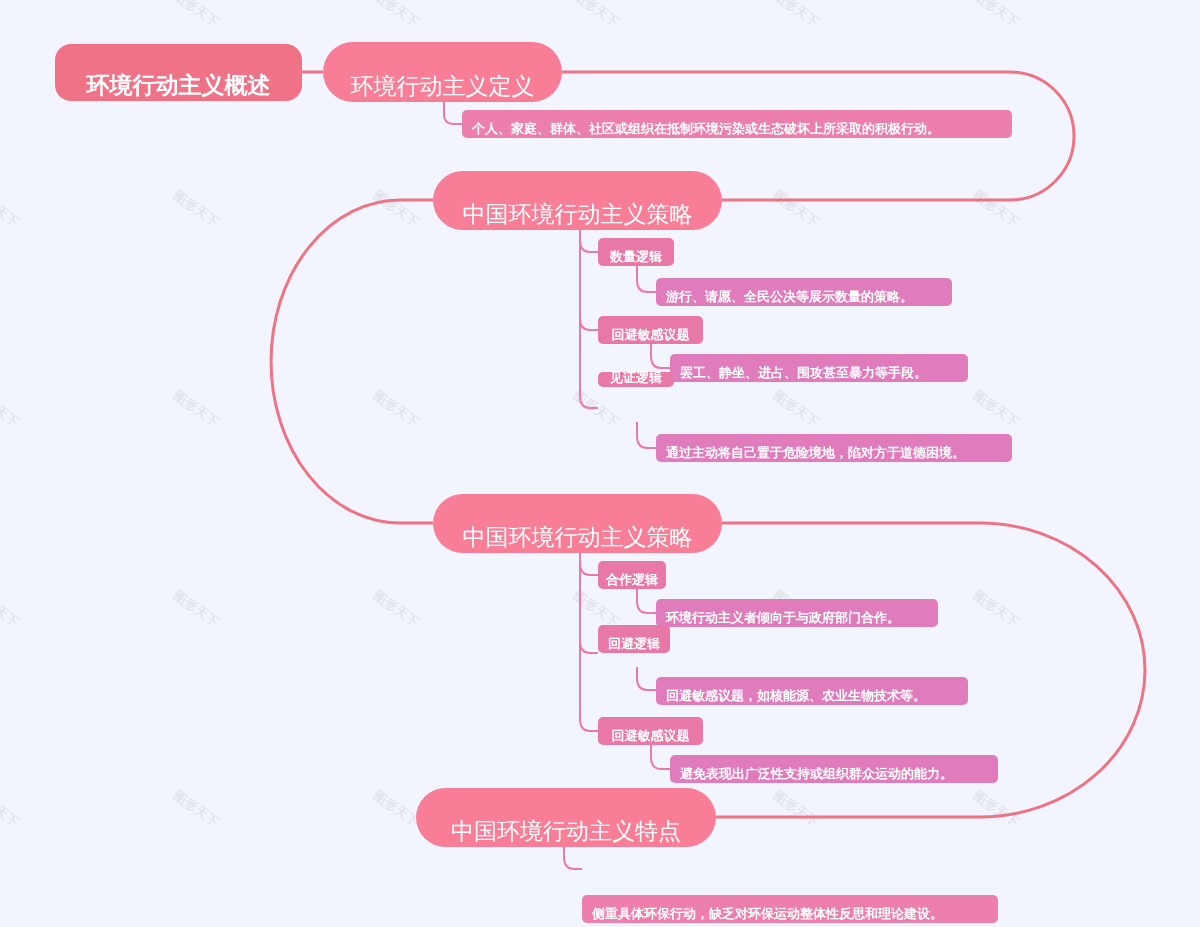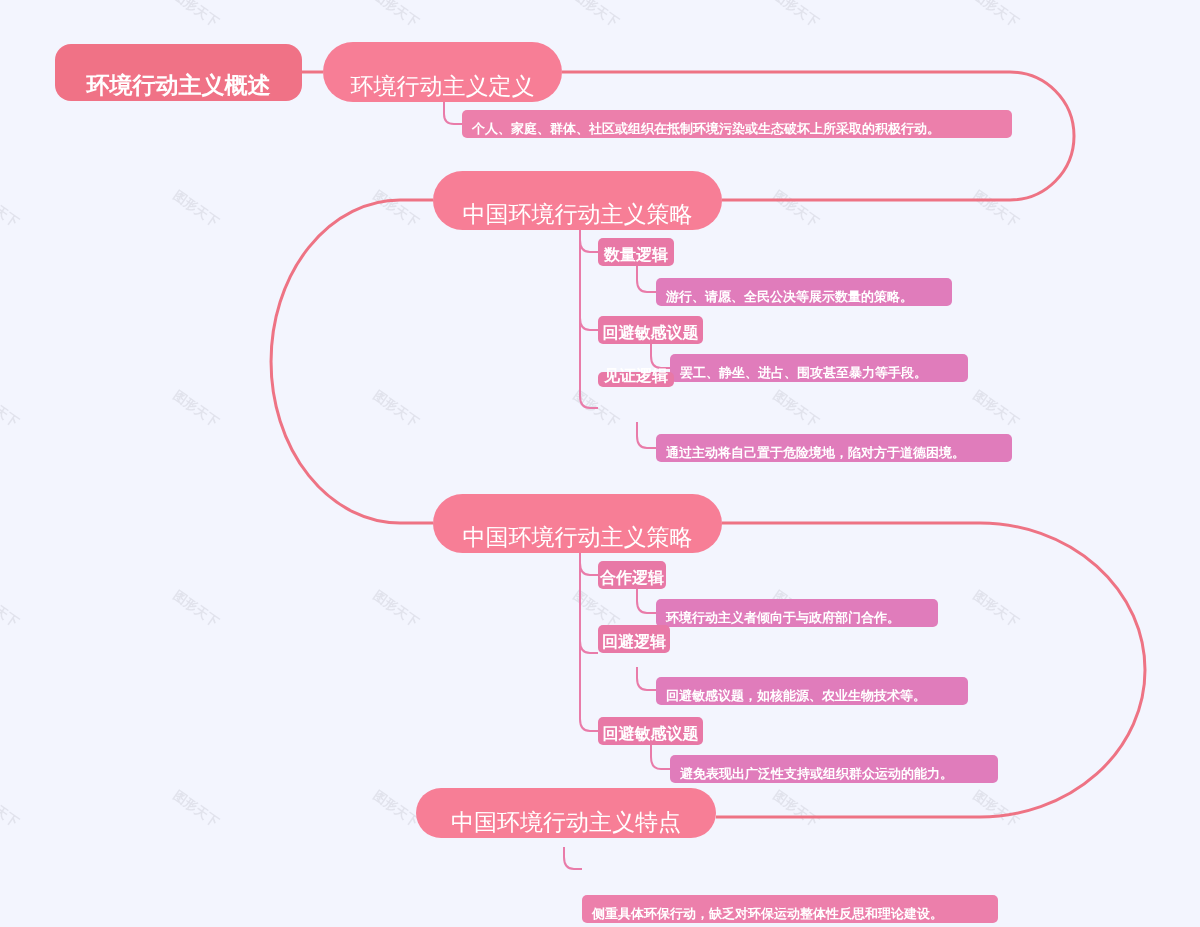--- a/index.html
+++ b/index.html
@@ -37,21 +37,21 @@
     font-weight: bold;
   }
   .main {
     background: #f77e96;
     border-radius: 30px;
     font-size: 23px;
   }
   .sub {
     background: #e878a6;
     border-radius: 5px;
-    font-size: 16px;
+    font-size: 13px;
     font-weight: bold;
     font-family: "DejaVu Sans", sans-serif;
   }
   .leaf {
     background: #e07cbb;
     border-radius: 5px;
     font-size: 13px;
     font-weight: bold;
     font-family: "DejaVu Sans", sans-serif;
     justify-content: flex-start;
@@ -174,18 +174,18 @@
 <div class="node leaf" style="left:656px;top:677px;width:312px;height:28px">
   <span>回避敏感议题，如核能源、农业生物技术等。</span>
 </div>
 <div class="node sub" style="left:598px;top:717px;width:105px;height:28px">
   <span>回避敏感议题</span>
 </div>
 <div class="node leaf" style="left:670px;top:755px;width:328px;height:28px">
   <span>避免表现出广泛性支持或组织群众运动的能力。</span>
 </div>
 
-<div class="node main" style="left:416px;top:788px;width:300px;height:50px">
+<div class="node main" style="left:416px;top:788px;width:300px;height:59px">
   <span>中国环境行动主义特点</span>
 </div>
 <div class="node leaf feat" style="left:582px;top:855px;width:416px;height:28px">
   <span>侧重具体环保行动，缺乏对环保运动整体性反思和理论建设。</span>
 </div>
 
 </body></html>

